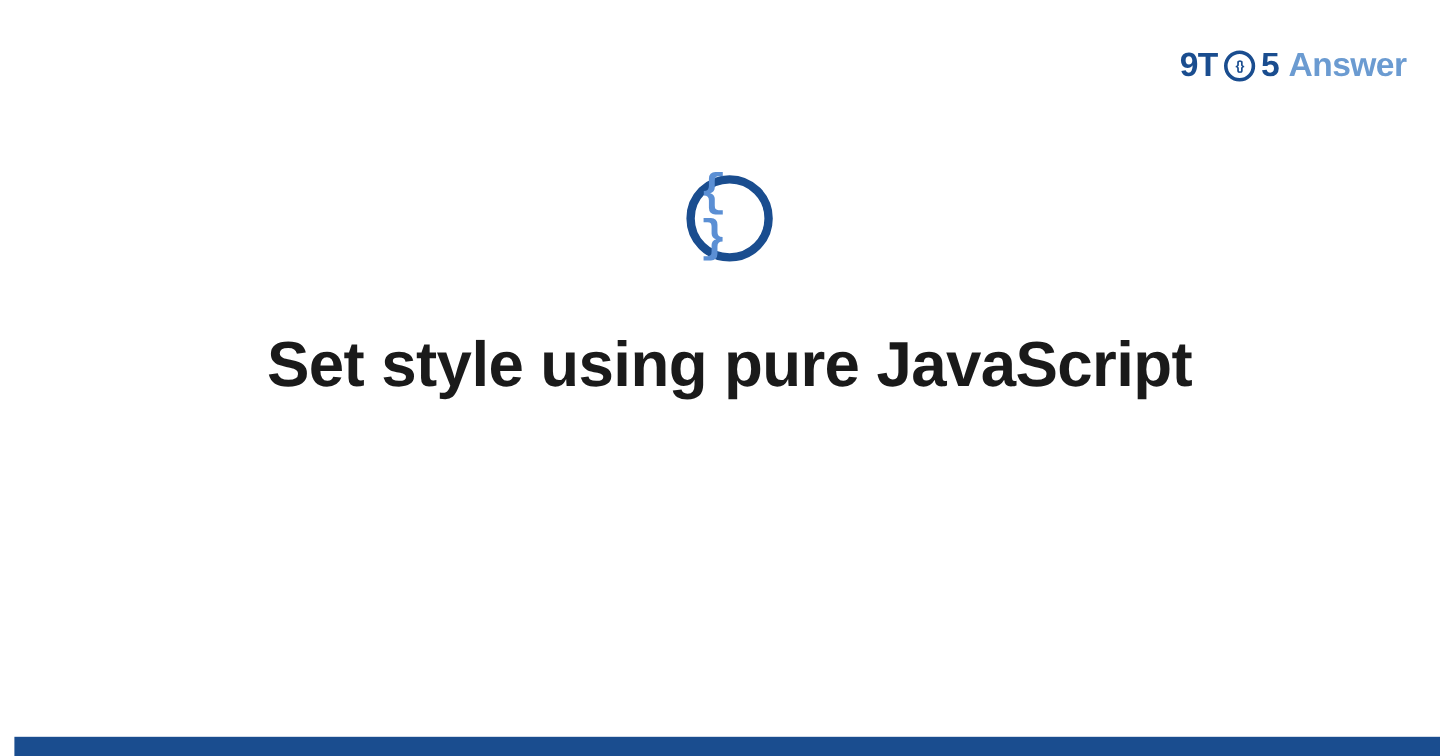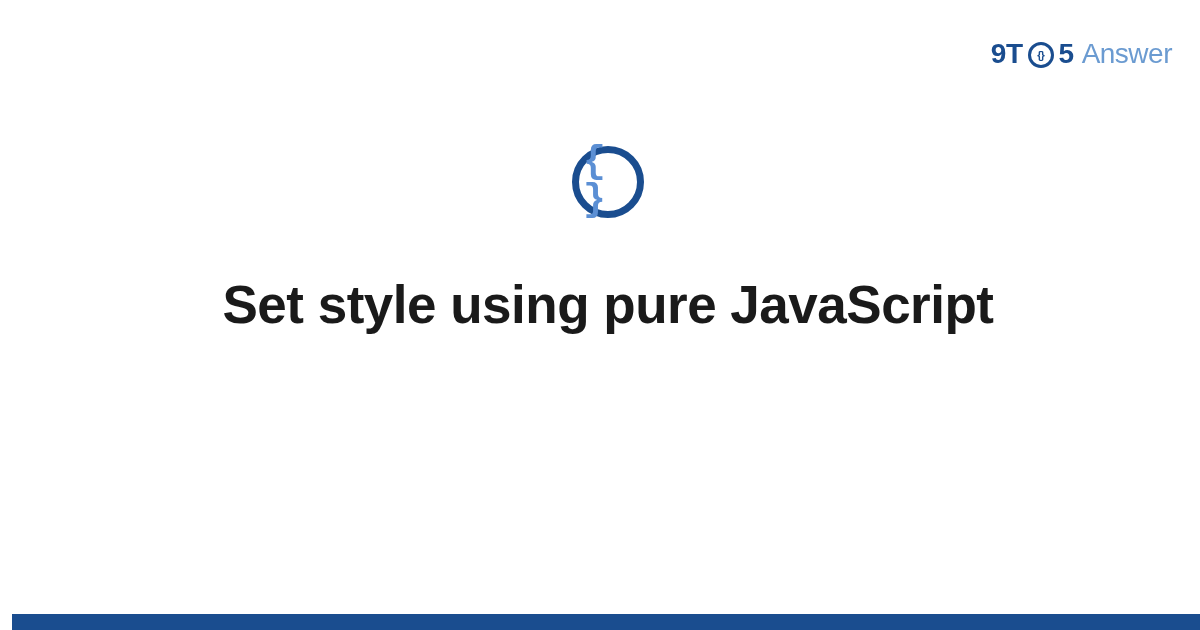--- a/index.html
+++ b/index.html
@@ -46,21 +46,21 @@
       color: #1a4d8f;
       font-weight: 700;
       letter-spacing: -1px;
     }
     .logo-5 {
       color: #1a4d8f;
       font-weight: 700;
     }
     .logo-answer {
       color: #6b9bd1;
-      font-weight: 400;
+      font-weight: 700;
     }
     .center-content {
       position: absolute;
       top: 130px;
       left: 0;
       right: 0;
       display: flex;
       flex-direction: column;
       align-items: center;
     }

